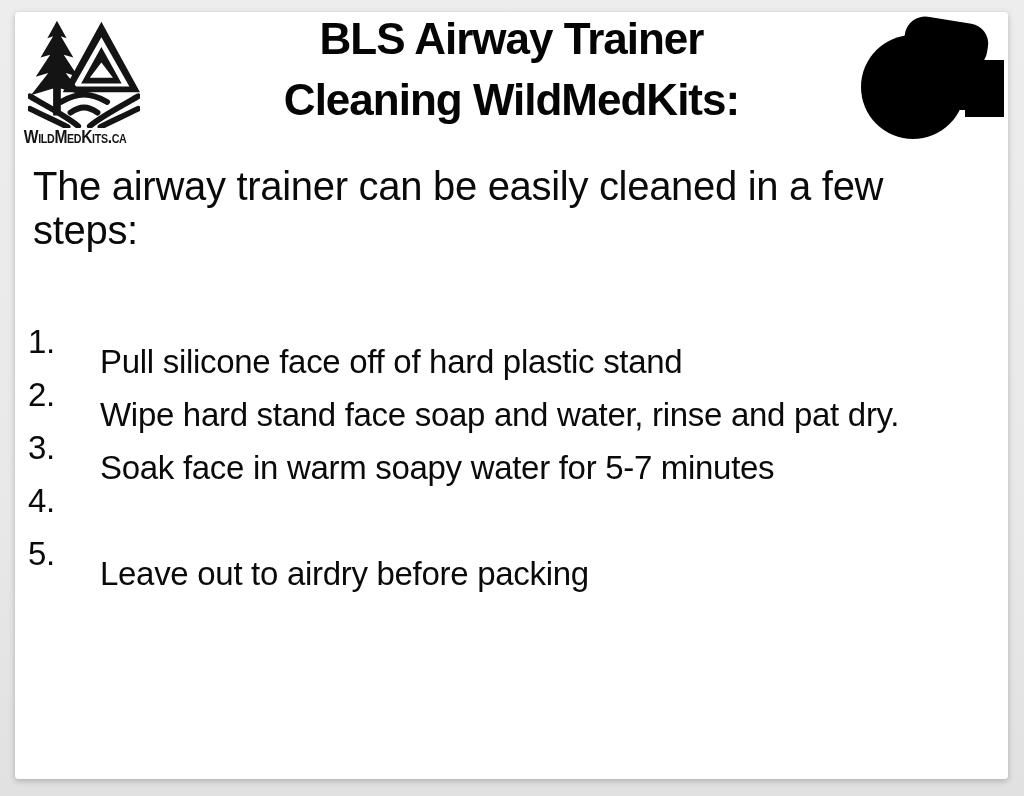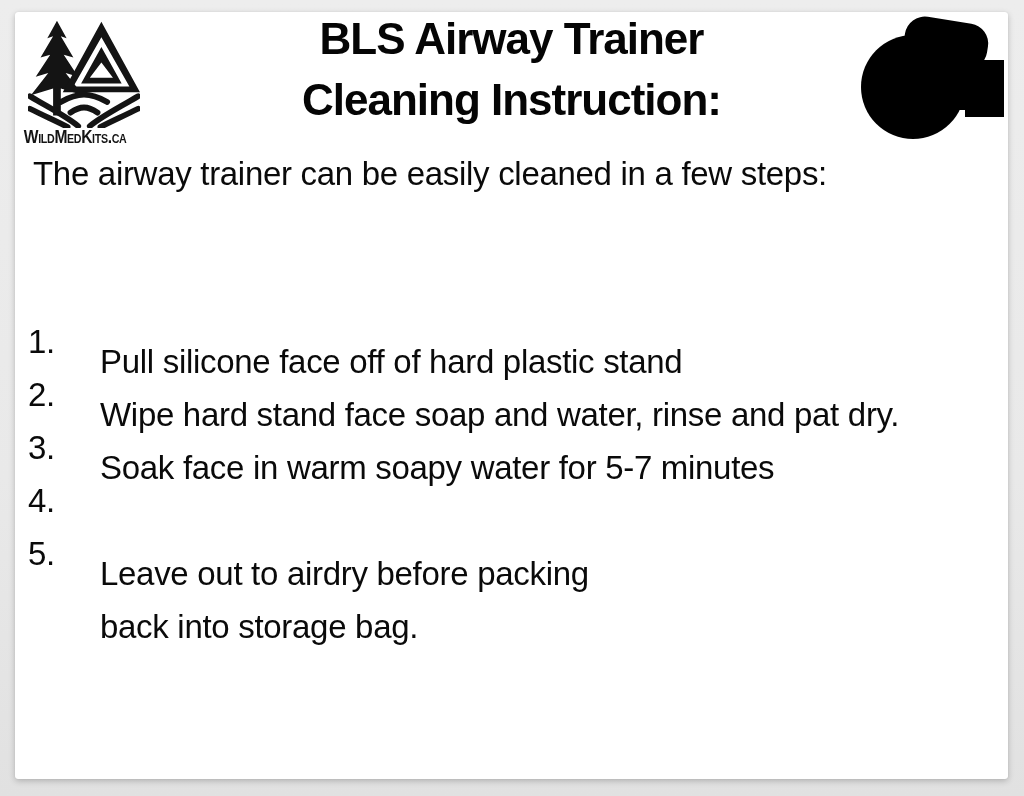--- a/index.html
+++ b/index.html
@@ -48,22 +48,22 @@
     letter-spacing:-1px;
     color:#050505;
   }
   
   .glove{
     position:absolute;left:837px;top:-4px;
     width:158px;height:138px;
   }
   
   .intro{
-    position:absolute;left:18px;top:140px;
-    font-size:33px;
+    position:absolute;left:18px;top:152px;
+    font-size:40px;
     line-height:44px;
     letter-spacing:-0.3px;
     max-width:895px;
     color:#0a0a0a;
   }
   .steps{
     position:absolute;left:13px;top:303px;right:14px;
   }
   .step-row{
     display:flex;
@@ -101,21 +101,21 @@
         <path d="M114,93 C98,101 84,107 75,112"></path>
         <path d="M34,86 C52,76 64,76 82,86"></path>
         <path d="M44,97 C54,90 62,90 72,97"></path>
       </g>
     </svg>
     <div class="wordmark">WildMedKits.ca</div>
   </div>
 
   <div class="title">
     <div>BLS Airway Trainer</div>
-    <div>Cleaning Instruction:</div>
+    <div>Cleaning WildMedKits:</div>
   </div>
 
   <svg class="glove" viewBox="0 0 158 138" fill="#000000">
 
     <rect x="52" y="12" width="84" height="46" rx="20" transform="rotate(9 94 35)"></rect>
 
     <path d="M70,20 Q110,14 122,34 L122,60 L80,60 Z"></path>
 
     <circle cx="61" cy="79" r="52"></circle>
 
@@ -139,19 +139,15 @@
       <span class="step-num">3.</span>
       <span class="step-text">Soak face in warm soapy water for 5-7 minutes</span>
     </div>
     <div class="step-row">
       <span class="step-num">4.</span>
     </div>
     <div class="step-row">
       <span class="step-num">5.</span>
       <span class="step-text">Leave out to airdry before packing</span>
     </div>
-    <div class="step-row">
-      <span class="step-num"></span>
-      <span class="step-text">back into storage bag.</span>
-    </div>
   </div>
 
 </div>
 
 </body></html>

